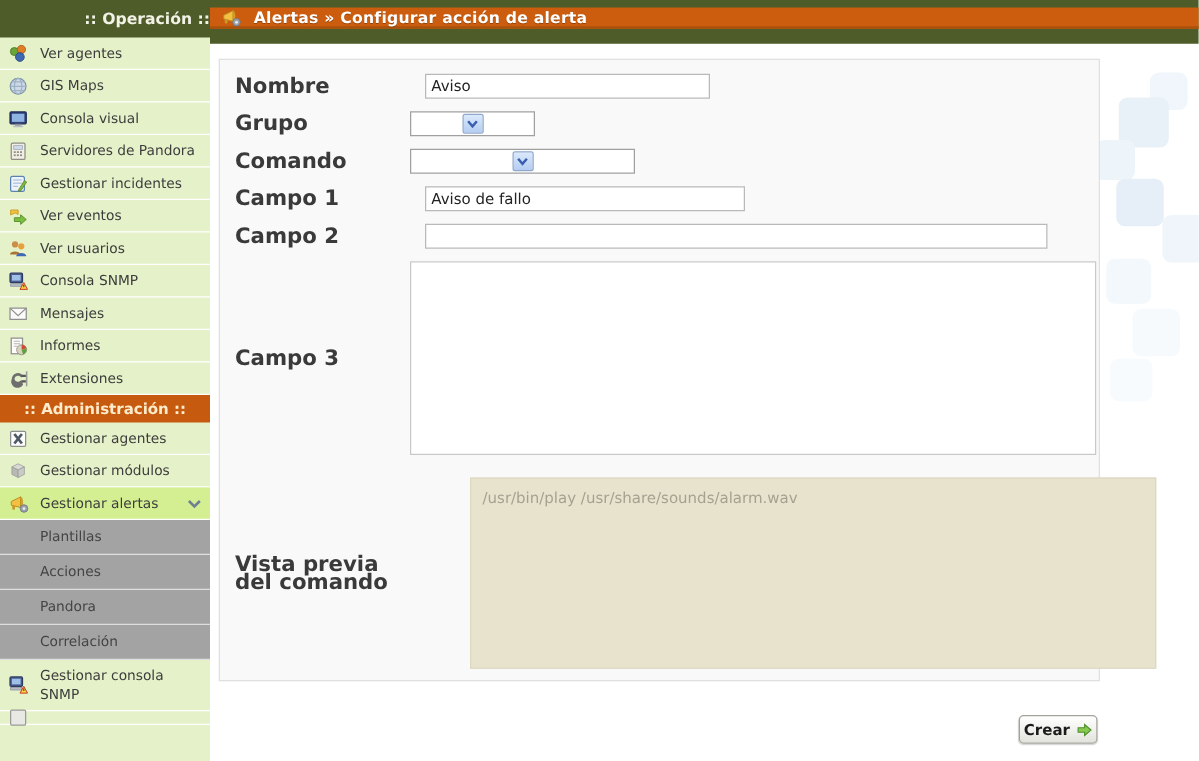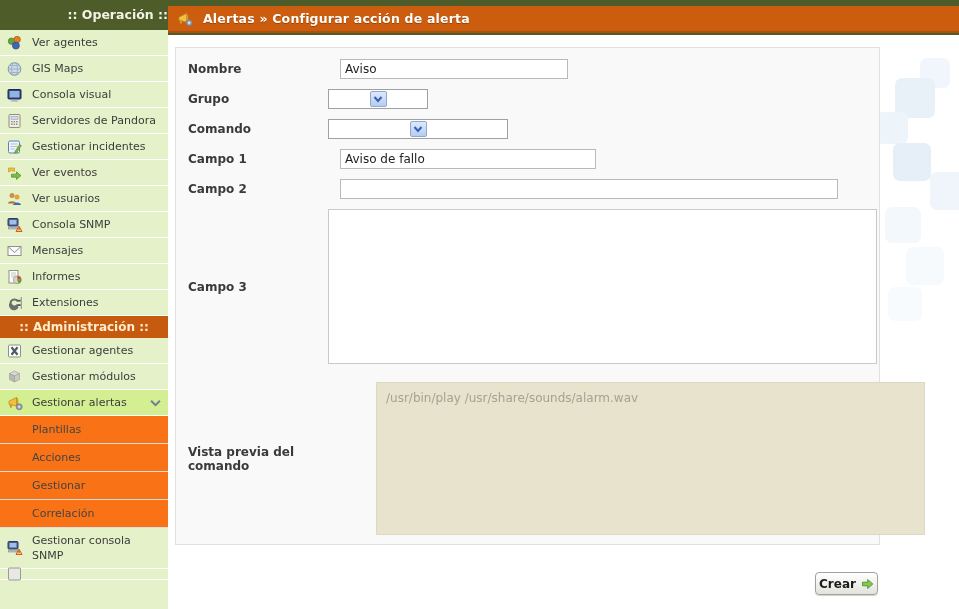--- a/index.html
+++ b/index.html
@@ -4,47 +4,47 @@
 <style>
   * { box-sizing: border-box; margin: 0; padding: 0; }
   html, body { width: 959px; height: 609px; overflow: hidden; background: #ffffff;
     font-family: "DejaVu Sans", "Liberation Sans", sans-serif; position: relative; }
 
   
   .decor { position: absolute; border-radius: 7px; }
 
   
   .topbar { position: absolute; left: 168px; right: 0; top: 0; height: 35px; background: #4d5c28; }
-  .topbar-orange { position: absolute; left: 0; right: 0; top: 6px; height: 27px;
+  .topbar-orange { position: absolute; left: 0; right: 0; top: 6px; height: 17px;
     background: #cc5c0e; border-bottom: 2px solid #a9520b; display: flex; align-items: center; }
   .topbar-orange .bc-icon { margin-left: 8px; display: inline-flex; }
   .topbar-orange .bc-text { margin-left: 9px; color: #ffffff; font-weight: bold; font-size: 12.5px;
     text-shadow: 0 1px 0 rgba(90,40,0,.45); letter-spacing: .2px; }
 
   
   .sidebar { position: absolute; left: 0; top: 0; width: 168px; height: 609px;
     background: #e5f1c8; overflow: hidden; }
   .sb-head-op { height: 30px; line-height: 30px; text-align: right; background: #4d5c28;
     color: #f2f2e6; font-weight: bold; font-size: 12.5px; }
   .sb-head-adm { height: 22px; line-height: 22px; text-align: center; background: #c65a0e;
     color: #ffeccc; font-weight: bold; font-size: 12px; }
   .sb-item { position: relative; padding: 5px 6px 5px 32px; border-bottom: 1px solid #ffffff;
     font-size: 11px; line-height: 15px; color: #3c3c3c; cursor: pointer; }
   .sb-item.active { background: #d4ef92; }
   .sb-item .ic { position: absolute; left: 6px; top: 50%; transform: translateY(-50%); display: inline-flex; }
   .sb-item .chev { position: absolute; right: 7px; top: 50%; transform: translateY(-50%); display: inline-flex; }
-  .sb-sub { position: relative; padding: 6px 6px 6px 32px; background: #f97316;
+  .sb-sub { position: relative; padding: 6px 6px 6px 32px; background: #a3a3a3;
     border-bottom: 1px solid #dedede; font-size: 11px; line-height: 15px; color: #444; cursor: pointer; }
 
   
   .panel { position: absolute; left: 175px; top: 47px; width: 705px; background: #f9f9f9;
     border: 1px solid #e0e0e0; padding: 6px 0 4px 0; }
   .frow { display: flex; align-items: center; }
   .frow.gap-top { margin-top: 8px; }
-  .flabel { width: 152px; padding-left: 12px; font-weight: bold; font-size: 12px;
+  .flabel { width: 152px; padding-left: 12px; font-weight: bold; font-size: 17px;
     line-height: 14px; color: #3a3a3a; flex-shrink: 0; }
   .ffield { flex: 1; padding: 5px 8px 5px 0; }
   .tinput { height: 20px; border: 1px solid #b9b9b9; background: #fff; font-family: inherit;
     font-size: 12px; color: #222; padding: 1px 4px; display: block; margin-left: 12px; }
   .sel { display: flex; align-items: center; height: 20px; border: 1px solid #a0a0a0; background: #fff; flex-direction: column; }
   .sel-val { flex: 1; font-size: 11.5px; color: #222; padding-left: 4px; overflow: hidden; white-space: nowrap; }
   .sel-btn { width: 17px; height: 16px; margin: 1px; border: 1px solid #8fa8cc; border-radius: 2px;
     background: linear-gradient(#dbe9fc, #b4cdf2); display: flex; align-items: center; justify-content: center; }
   .bigta { width: 549px; height: 155px; border: 1px solid #c9c9c9; background: #fff;
     resize: none; font-family: inherit; font-size: 12px; display: block; }
@@ -198,21 +198,21 @@
           <circle cx="12.2" cy="11.8" r="3" fill="#9aa2ac" stroke="#6e7680" stroke-width="0.7"></circle>
           <circle cx="12.2" cy="11.8" r="1.1" fill="#e9edf2"></circle>
         </svg>
       </span><span>Gestionar alertas</span><span class="chev">
         <svg width="11" height="8" viewBox="0 0 10 7">
           <path d="M1 1.5 L5 5.5 L9 1.5" fill="none" stroke="#6f7f92" stroke-width="1.8"></path>
         </svg>
       </span></div>
     <div class="sb-sub">Plantillas</div>
     <div class="sb-sub">Acciones</div>
-    <div class="sb-sub">Gestionar</div>
+    <div class="sb-sub">Pandora</div>
     <div class="sb-sub">Correlación</div>
     <div class="sb-item"><span class="ic">
         <svg width="17" height="16" viewBox="0 0 16 16">
           <rect x="1.5" y="1.5" width="10" height="7.5" rx="1" fill="#4a5d8f" stroke="#2e3c63"></rect>
           <rect x="3" y="3" width="7" height="4.5" fill="#9dbfe8"></rect>
           <rect x="2" y="10" width="9" height="2" fill="#b9bec6" stroke="#8a8f99" stroke-width="0.6"></rect>
           <path d="M12.5 9 L15.5 14.5 H9.5 Z" fill="#f0d23c" stroke="#cc3b2b" stroke-width="0.8"></path>
           <rect x="12.1" y="10.7" width="0.9" height="2" fill="#7a2a20"></rect>
         </svg>
       </span><span>Gestionar consola SNMP</span></div>

